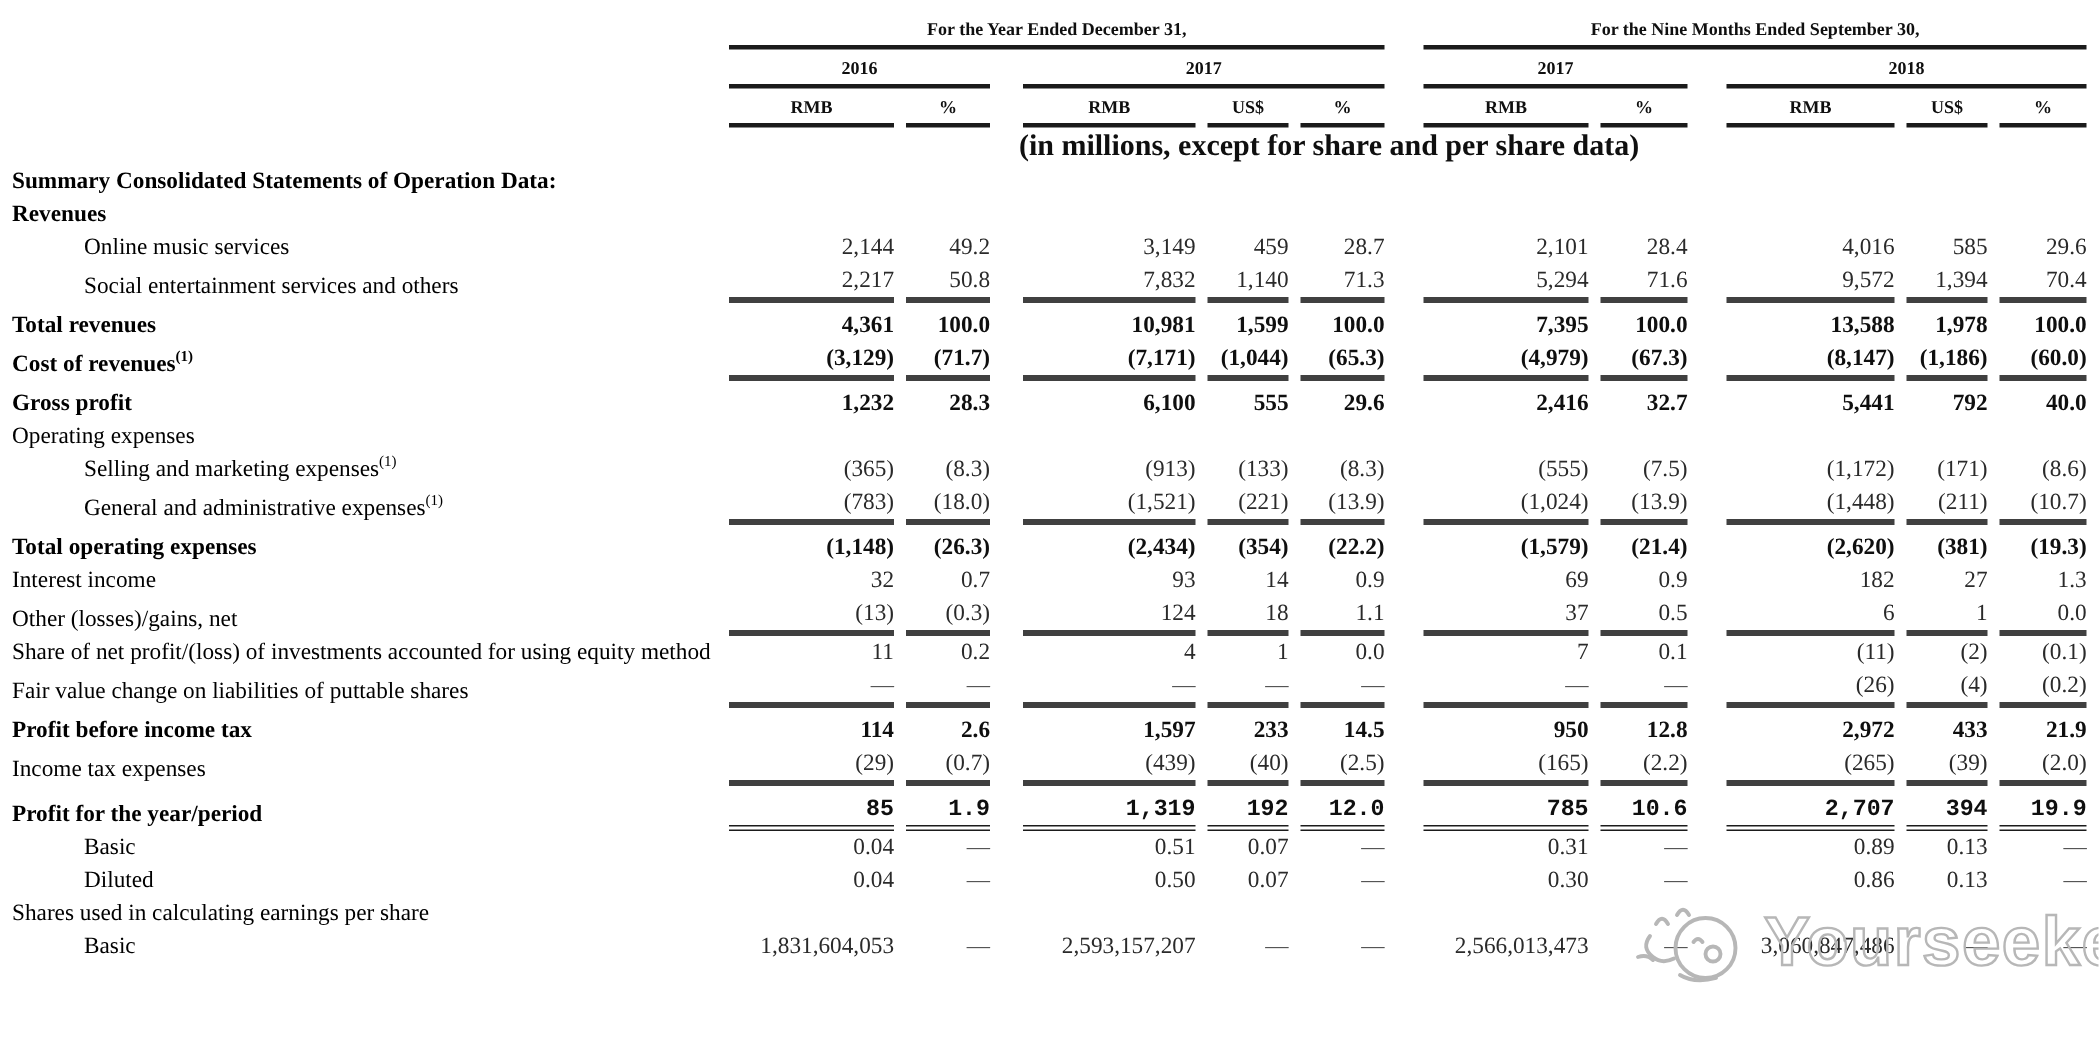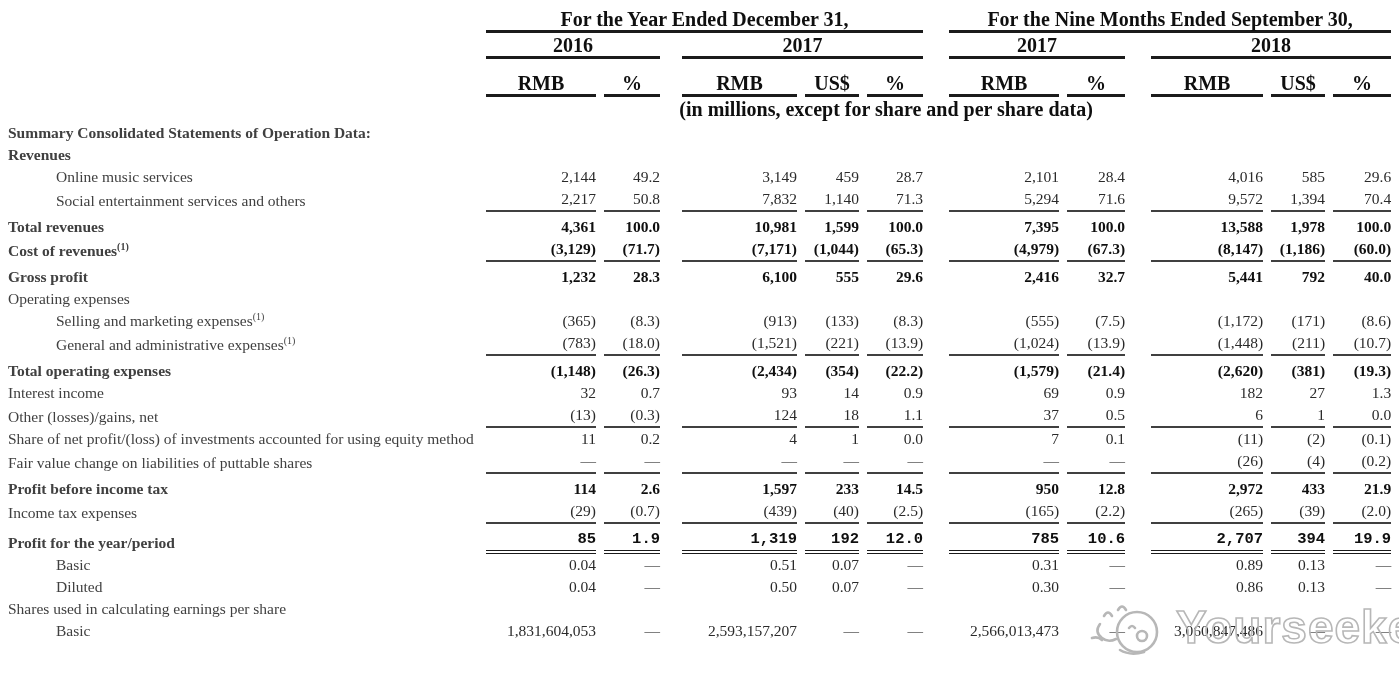--- a/index.html
+++ b/index.html
@@ -1,27 +1,27 @@
 <!DOCTYPE html>
 <html><head>
 <meta charset="utf-8">
 <style>
   html,body{margin:0;padding:0;width:1399px;height:697px;background:#ffffff;overflow:hidden;}
   body{font-family:"Liberation Serif", serif;color:#222;position:relative;}
   table{border-collapse:separate;border-spacing:8px 0;table-layout:fixed;width:1399px;}
   td{padding:1px 0;line-height:20px;font-size:15.5px;vertical-align:bottom;white-space:nowrap;color:#2a2a2a;}
-  td.lab{white-space:normal;color:#404040;}
+  td.lab{white-space:normal;color:#000000;}
   .b{font-weight:700;color:#0f0f0f;}
   .val{text-align:right;}
-  .ul{border-bottom:2px solid #404040;}
+  .ul{border-bottom:4px solid #404040;}
   .dul{border-bottom:4px double #1b1b1b;font-family:Liberation Mono, monospace;}
-  .grp,.yr,.un{font-weight:700;text-align:center;border-bottom:3px solid #1b1b1b;font-size:20px;color:#0f0f0f;}
+  .grp,.yr,.un{font-weight:700;text-align:center;border-bottom:3px solid #1b1b1b;font-size:12px;color:#0f0f0f;}
   .grp{padding-top:9px;padding-bottom:1px;}
   .yr{padding-top:2px;}
-  .un{padding-top:14px;}
+  .un{padding-top:2px;}
   .note{font-weight:700;text-align:center;font-size:20px;padding:2px 105px 3px 0;color:#0f0f0f;white-space:nowrap;}
   tr.sp td{padding-top:5px;}
   tr.sp2 td{padding-top:11px;}
   .ind{padding-left:48px;}
   .wrap{padding-left:24px;text-indent:-24px;font-family:Liberation Serif, serif;}
   sup{font-size:10px;line-height:0;}
   .dash{color:#555;}
   .spc{}
   .watermark{position:absolute;left:1090px;top:594px;display:flex;align-items:center;gap:4px;pointer-events:none;z-index:5;}
   .wm-text{font-family:"Liberation Sans", sans-serif;font-weight:700;font-size:46px;letter-spacing:1px;

